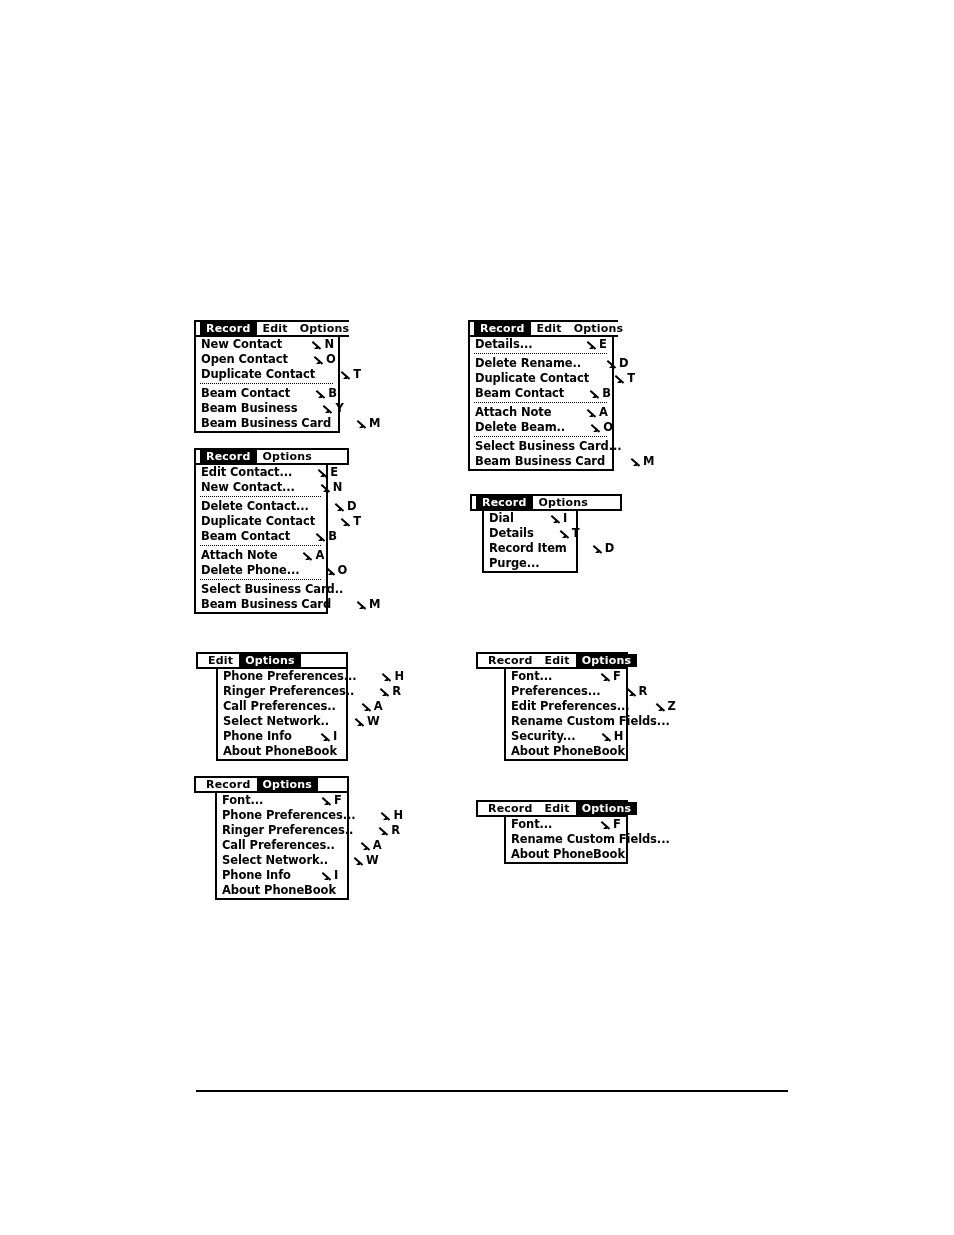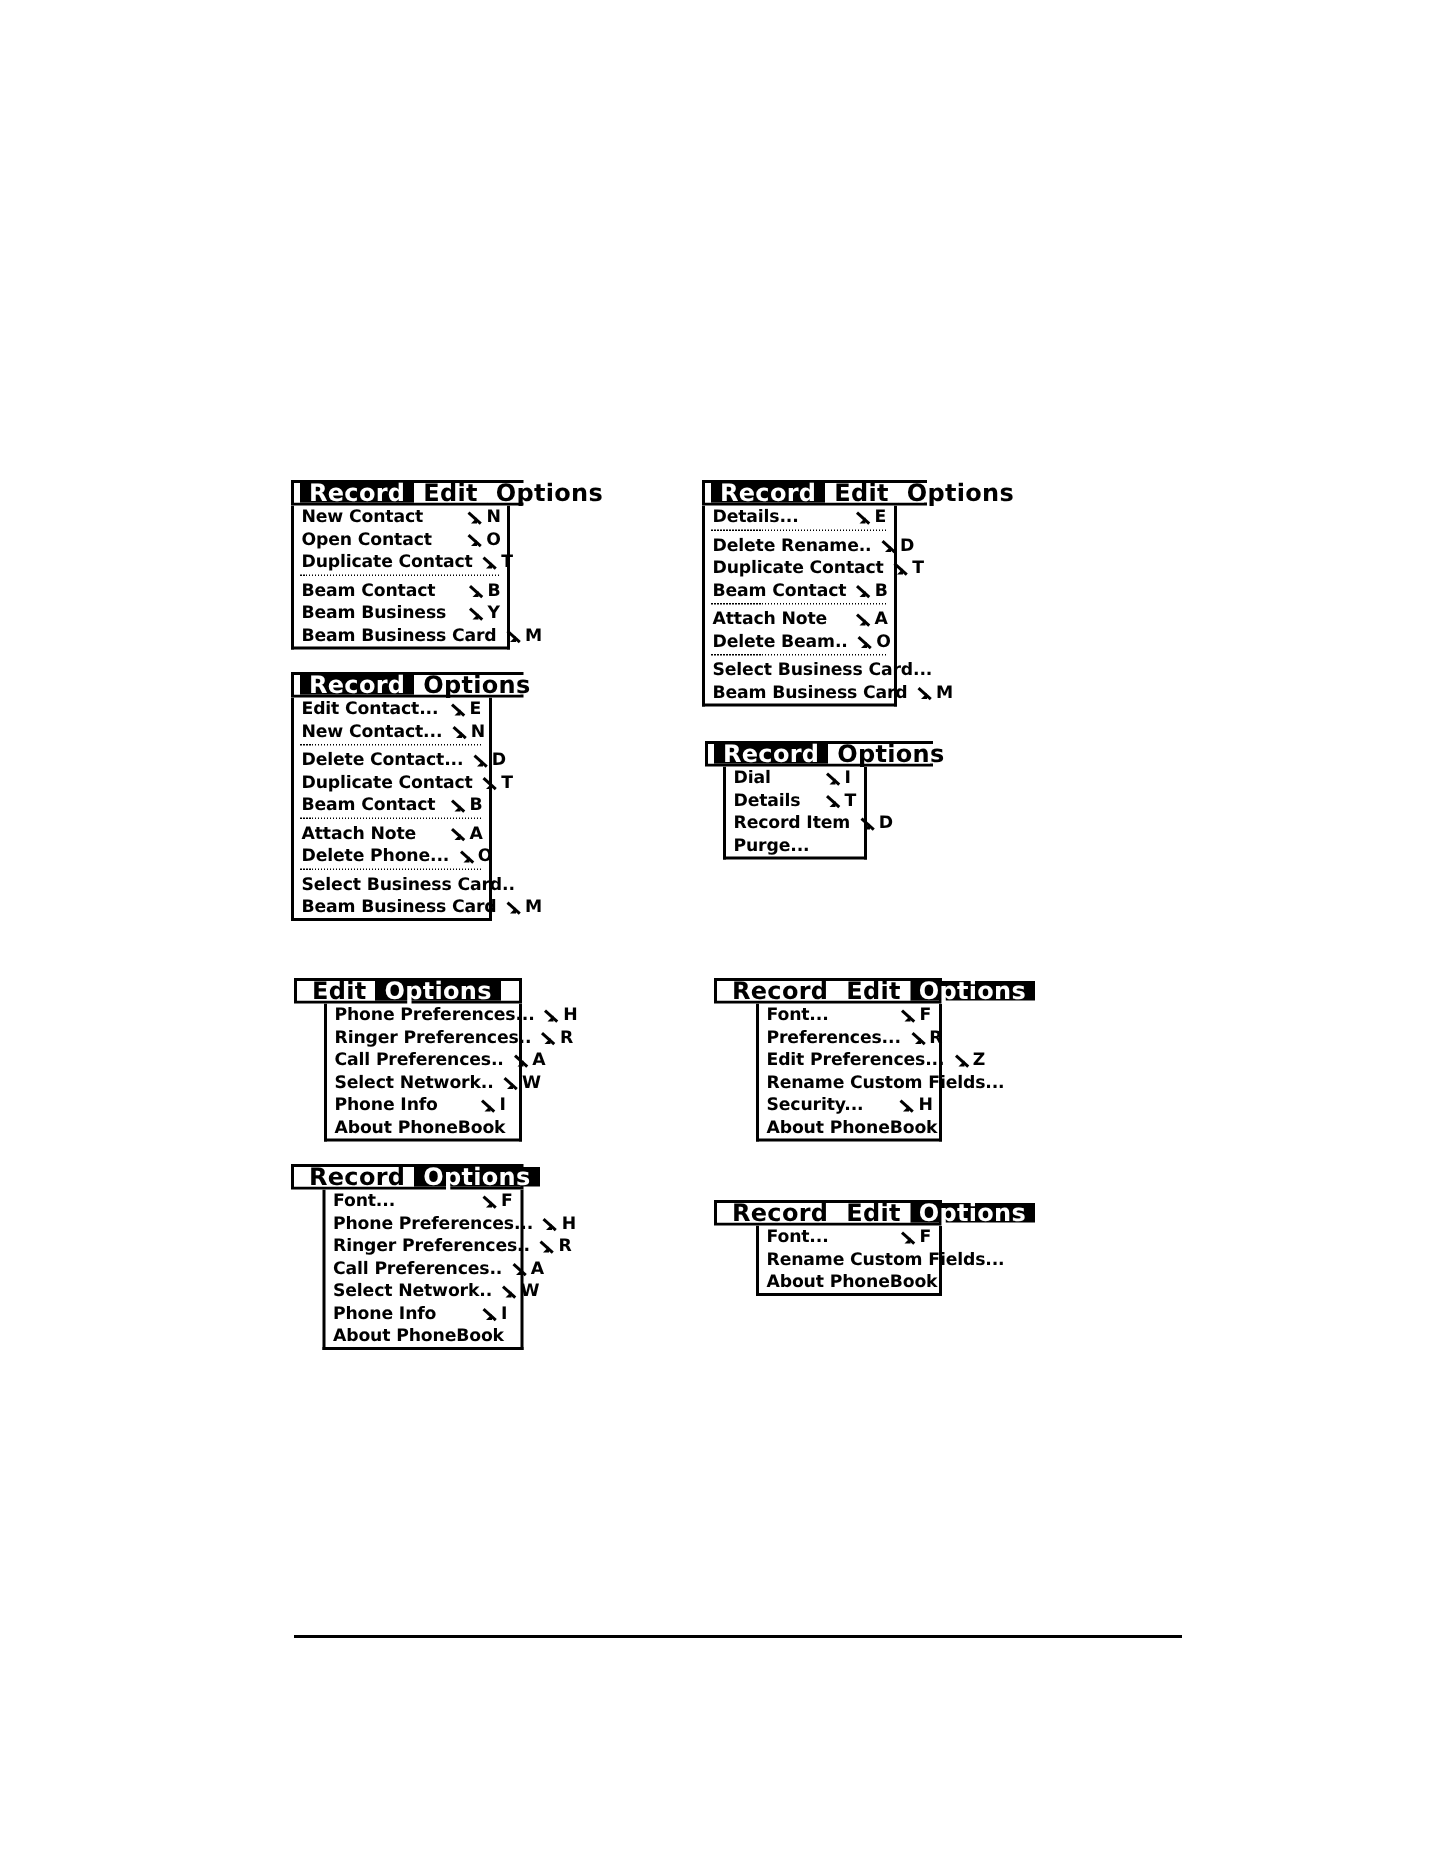--- a/index.html
+++ b/index.html
@@ -37,21 +37,21 @@
   .menubar-gap {
     width: 4px;
     background: #fff;
     flex: 0 0 auto;
   }
   .menu-tab {
     display: flex;
     align-items: center;
     padding: 0 6px;
     font-weight: bold;
-    font-size: 16px;
+    font-size: 11px;
     letter-spacing: 0.2px;
     white-space: nowrap;
     background: #fff;
     color: #000;
   }
   .menu-tab.selected {
     background: #000;
     color: #fff;
   }
   .menubar-fill {
@@ -69,20 +69,21 @@
     margin-top: -0px;
   }
 
   .mi {
     display: flex;
     align-items: center;
     height: 15px;
     padding: 0 4px 0 5px;
     white-space: nowrap;
     box-sizing: border-box;
+    gap: 19px;
   }
   .mi-label {
     flex: 1 1 auto;
     font-weight: bold;
     font-size: 11.5px;
     letter-spacing: -0.1px;
   }
   .mi-short {
     flex: 0 0 auto;
     display: flex;
@@ -219,21 +220,21 @@
           <span>Record</span>
         </div>
         <div class="menu-tab">
           <span>Edit</span>
         </div>
         <div class="menu-tab">
           <span>Options</span>
         </div>
         <div class="menubar-fill"></div>
       </div>
-      <div class="dropdown" style="width: 130px; margin-left: 0px;">
+      <div class="dropdown" style="width: 146px; margin-left: 0px;">
         <div class="mi">
           <span class="mi-label">Details...</span>
           <span class="mi-short">
             <span class="stroke"></span>
             <span class="mi-key">E</span>
           </span>
         </div>
         <div class="sep"></div>
         <div class="mi">
           <span class="mi-label">Delete Rename..</span>

